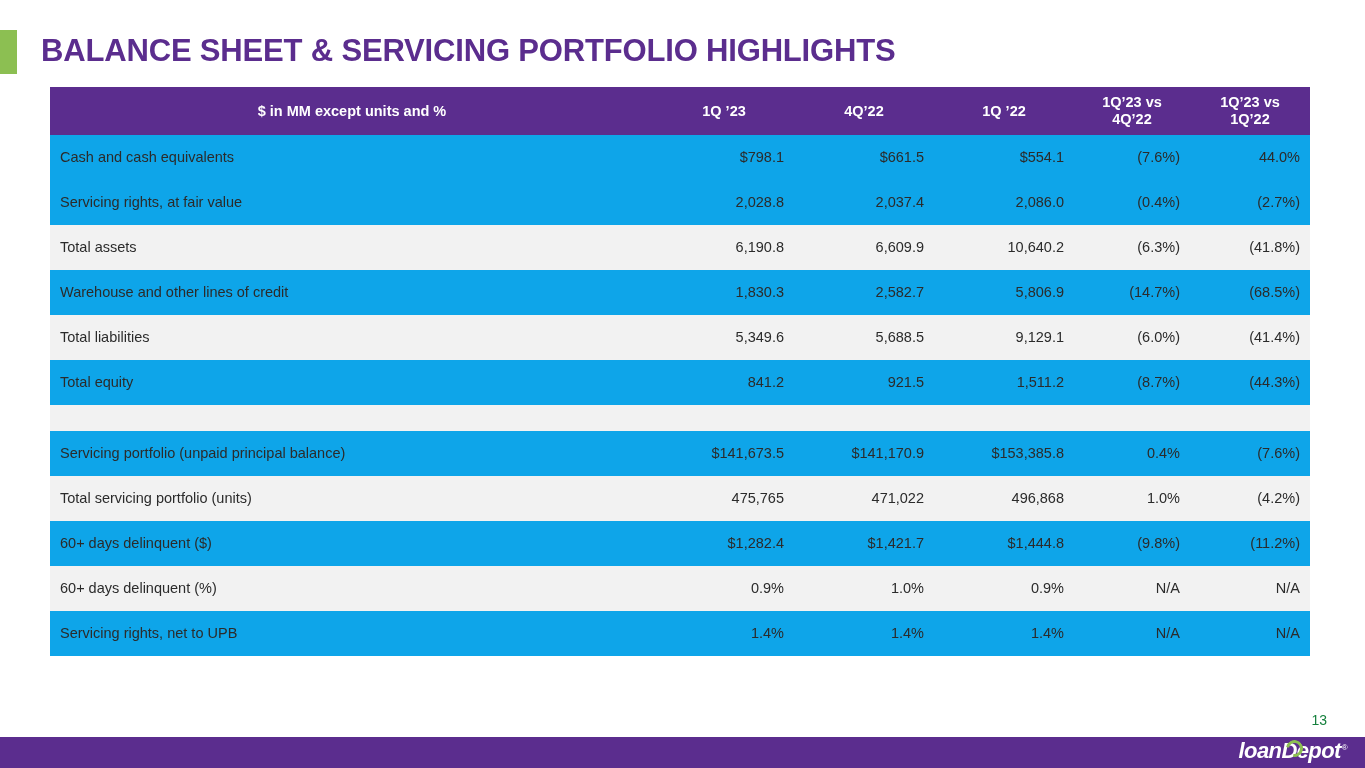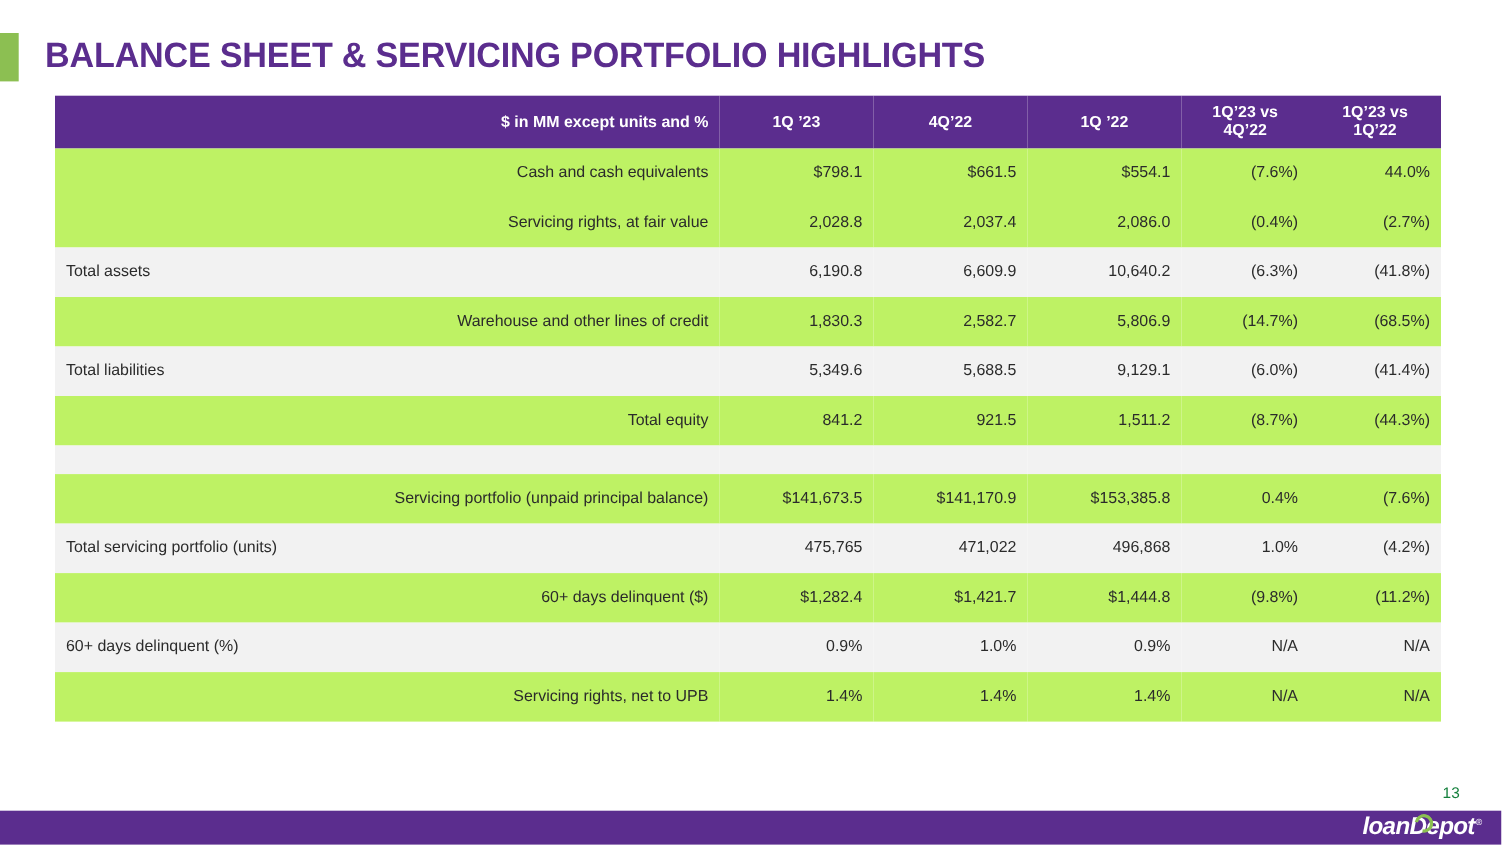--- a/index.html
+++ b/index.html
@@ -30,38 +30,38 @@
   
   .table-wrap { position:absolute; left:50px; top:87px; width:1260px; }
   table.fin { width:1260px; border-collapse:collapse; table-layout:fixed; }
 
   table.fin thead th {
     background:#5B2D8E; color:#ffffff;
     font-size:14.5px; font-weight:bold;
     height:48px; padding:0 10px;
     vertical-align:middle; line-height:1.15;
   }
-  th.c-label { text-align:right; padding-left:18px; width:604px; }
+  th.c-label { text-align:center; padding-left:18px; width:604px; }
   th.c-num   { text-align:center; }
   th.w1 { width:140px; }
   th.w2 { width:140px; }
   th.w3 { width:140px; }
   th.w4 { width:116px; }
   th.w5 { width:120px; }
 
   table.fin tbody td {
     font-size:14.5px; color:#2b2b2b;
     height:45px; padding:0 10px;
     vertical-align:middle; line-height:1.2;
   }
   td.c-label { text-align:left; padding-left:60px; white-space:nowrap; }
   td.c-num { text-align:right; padding-right:0px; }
 
   tbody tr.alt td { background:#F2F2F2; }
-  tbody tr.plain td { background:#bef264;text-align:right; }
+  tbody tr.plain td { background:#0ea5e9; }
   tbody tr.spacer td { height:26px; background:#F2F2F2; }
 
   
   .page-num {
     position:absolute; right:38px; top:712px;
     font-size:14px; color:#15803d; font-weight:normal;
   }
   .footer-bar {
     position:absolute; left:0; bottom:0;
     width:1365px; height:31px; background:#5B2D8E;

